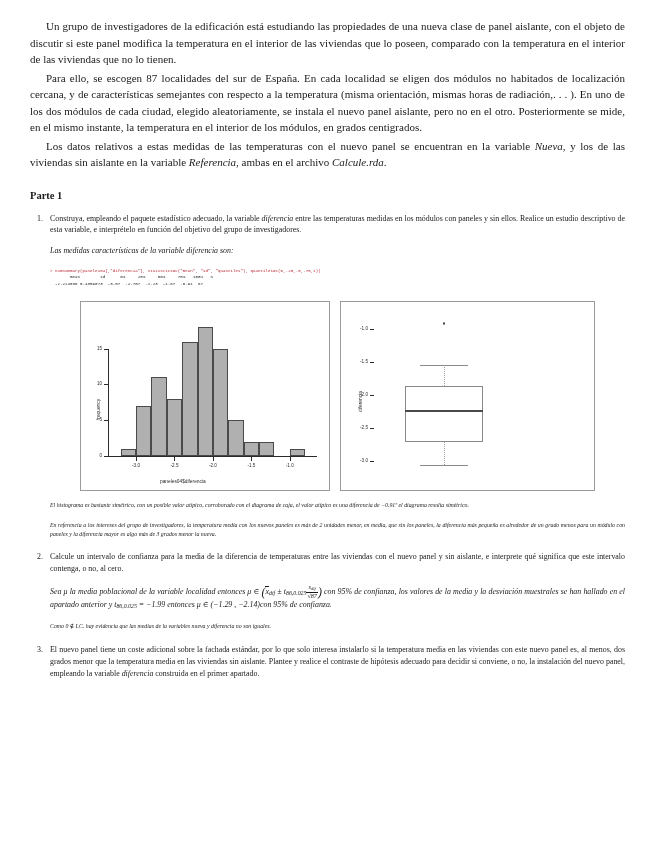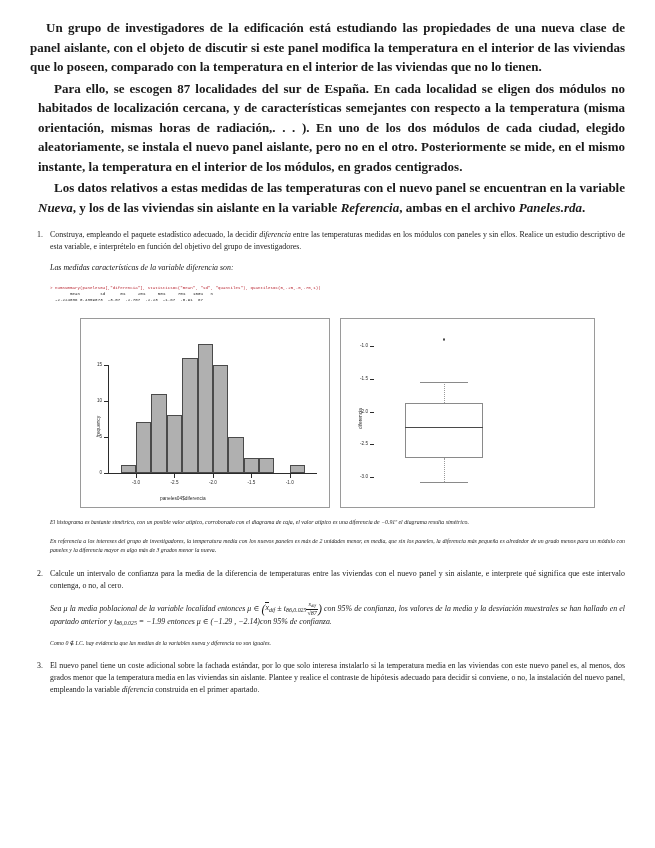--- a/index.html
+++ b/index.html
@@ -27,30 +27,29 @@
     font-size: 11.2px;
     letter-spacing: 0.35px;
     margin: 26px 0 0 0;
     font-weight: normal;
     font-family: "Liberation Serif", serif;
   }
   .body-col {
     margin: 0 30px;
   }
   p.para {
-    font-size: 13px;
+    font-size: 11px;
     line-height: 1.5;
     text-align: justify;
     margin: 0 0 0 0;
     text-indent: 16px;
     hyphens: none;
-    font-weight: bold;
   }
   p.para.first { margin-top: 18px; }
-  p.para.tight { margin-top: 2px; margin-left: 8px; }
+  p.para.tight { margin-top: 2px; }
   .it { font-style: italic; }
   h2.part {
     font-size: 10.5px;
     font-weight: bold;
     margin: 19px 0 0 0;
     font-family: "Liberation Serif", serif;
   }
   .listitem {
     display: flex;
     margin-top: 12px;
@@ -175,28 +174,29 @@
 
 <div class="page">
 
 
   <div class="body-col">
 
     <p class="para first">Un grupo de investigadores de la edificación está estudiando las propiedades de una nueva clase de panel aislante, con el objeto de discutir si este panel modifica la temperatura en el interior de las viviendas que lo poseen, comparado con la temperatura en el interior de las viviendas que no lo tienen.</p>
 
     <p class="para tight">Para ello, se escogen 87 localidades del sur de España. En cada localidad se eligen dos módulos no habitados de localización cercana, y de características semejantes con respecto a la temperatura (misma orientación, mismas horas de radiación,. . . ). En uno de los dos módulos de cada ciudad, elegido aleatoriamente, se instala el nuevo panel aislante, pero no en el otro. Posteriormente se mide, en el mismo instante, la temperatura en el interior de los módulos, en grados centigrados.</p>
 
-    <p class="para tight"><span>Los datos relativos a estas medidas de las temperaturas con el nuevo panel se encuentran en la variable </span><span class="it">Nueva</span><span>, y los de las viviendas sin aislante en la variable </span><span class="it">Referencia</span><span>, ambas en el archivo </span><span class="it">Paneles.rda</span><span>.</span></p>
-
+    <p class="para tight"><span>Los datos relativos a estas medidas de las temperaturas con el nuevo panel se encuentran en la variable </span><span class="it">Nueva</span><span>, y los de las viviendas sin aislante en la variable </span><span class="it">Referencia</span><span>, ambas en el archivo </span><span class="it">Calcule.rda</span><span>.</span></p>
+
+    <h2 class="part">Parte 1</h2>
 
 
     <div class="listitem">
       <div class="listnum">1.</div>
       <div class="listbody">
-        <span>Construya, empleando el paquete estadístico adecuado, la decidir </span><span class="it">diferencia</span><span> entre las temperaturas medidas en los módulos con paneles y sin ellos. Realice un estudio descriptivo de esta variable, e interprételo en función del objetivo del grupo de investigadores.</span>
+        <span>Construya, empleando el paquete estadístico adecuado, la variable </span><span class="it">diferencia</span><span> entre las temperaturas medidas en los módulos con paneles y sin ellos. Realice un estudio descriptivo de esta variable, e interprételo en función del objetivo del grupo de investigadores.</span>
 
         <div class="answer">Las medidas características de la variable diferencia son:</div>
 
         <div class="code-block"><span class="code-in">&gt; numSummary(paneles04[,"diferencia"], statistics=c("mean", "sd", "quantiles"), quantiles=c(0,.25,.5,.75,1))</span>
 <span class="code-out">        mean        sd      0%     25%     50%     75%   100%   n</span>
 <span class="code-out">  -2.224036 0.4359073  -3.07  -2.707  -2.23  -1.87  -0.91  87</span></div>
 
 
         
         <div class="figrow">

